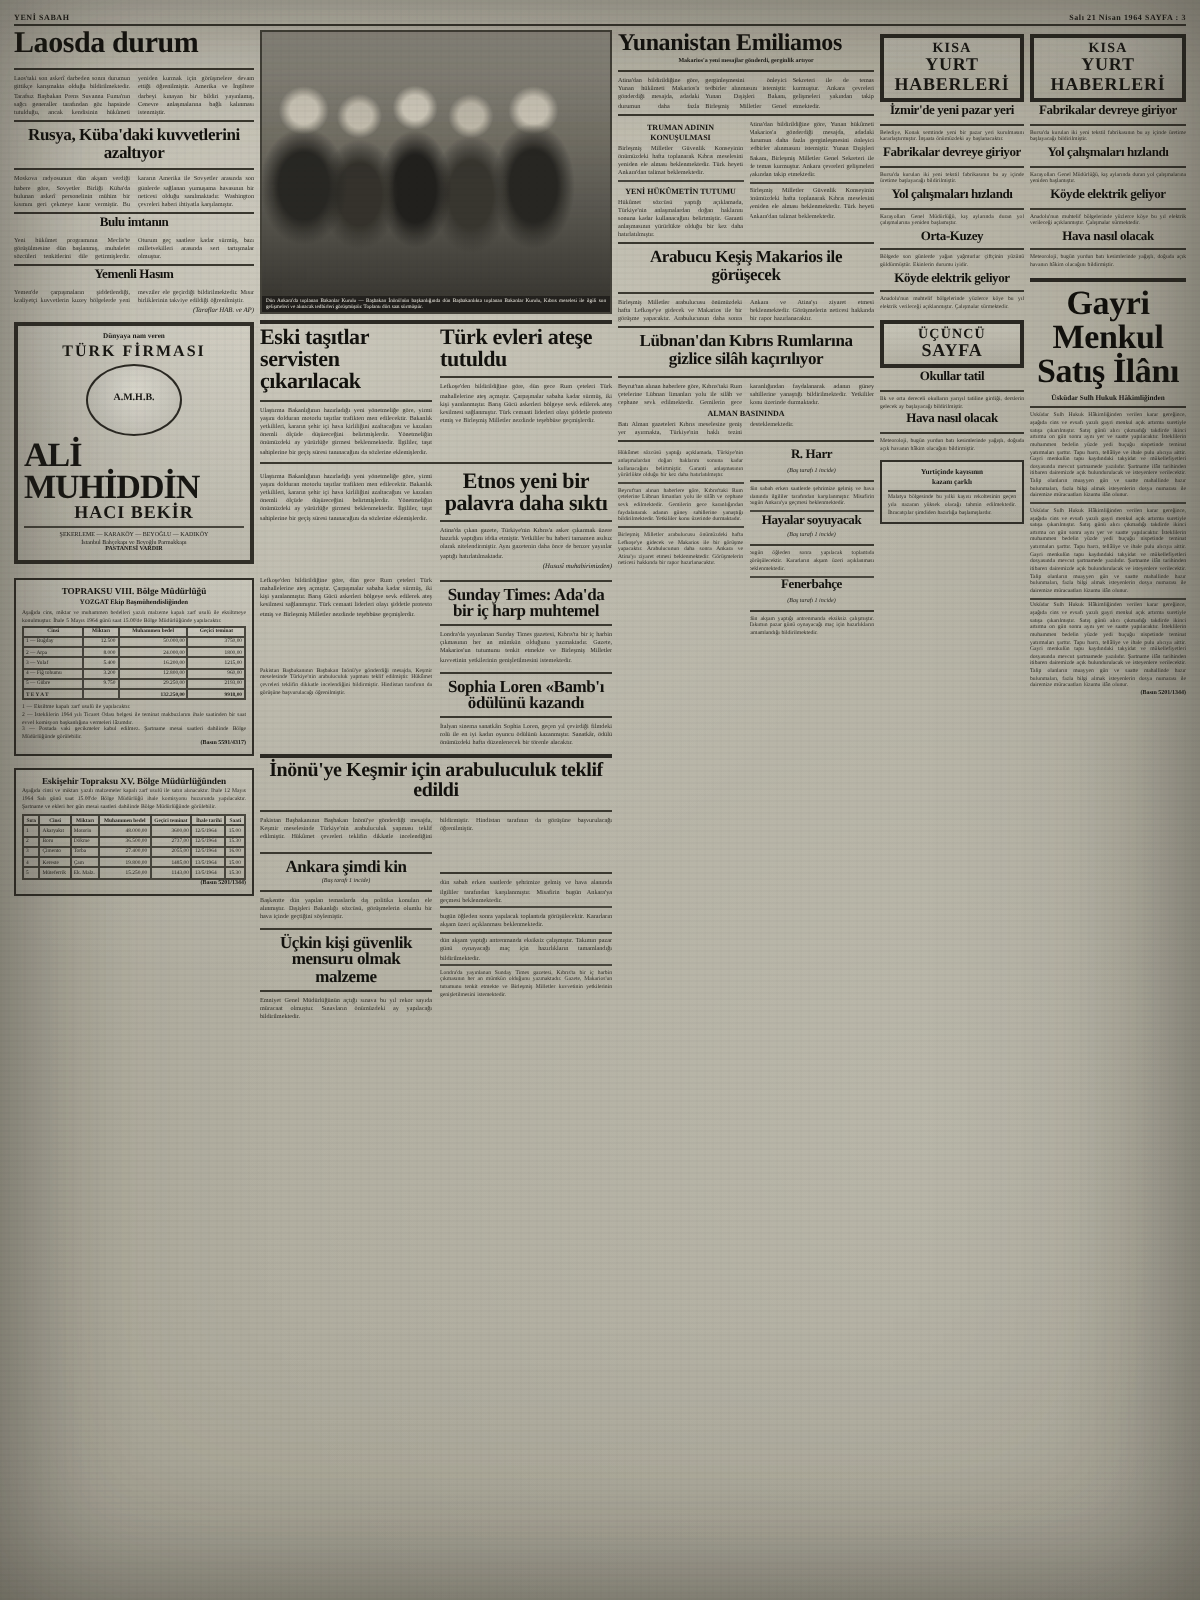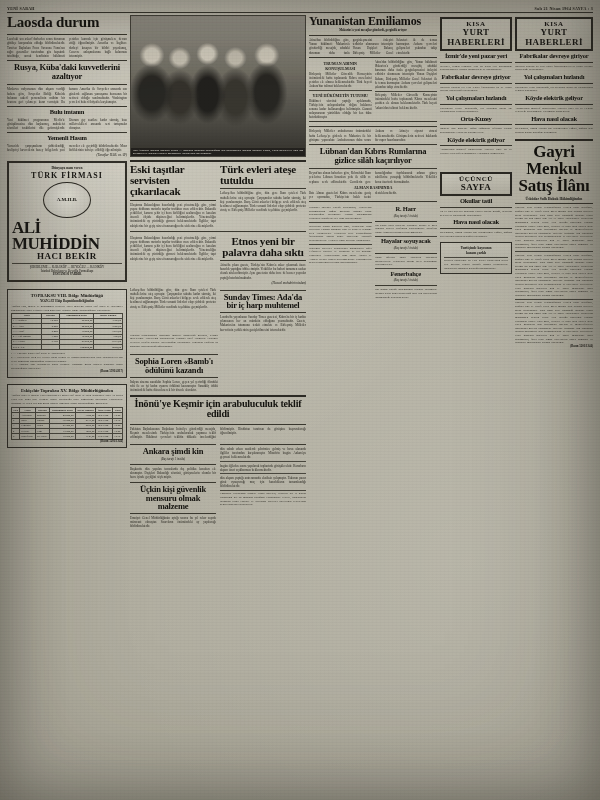--- a/index.html
+++ b/index.html
@@ -403,38 +403,38 @@
           <div class="txt">Lefkoşe'den bildirildiğine göre, dün gece Rum çeteleri Türk mahallelerine ateş açmıştır. Çarpışmalar sabaha kadar sürmüş, iki kişi yaralanmıştır. Barış Gücü askerleri bölgeye sevk edilerek ateş kesilmesi sağlanmıştır. Türk cemaati liderleri olayı şiddetle protesto etmiş ve Birleşmiş Milletler nezdinde teşebbüse geçmişlerdir.</div>
         </div>
         <div style="width:50%">
           <div class="rule"></div>
           <h3 class="hl center">Sunday Times: Ada'da bir iç harp muhtemel</h3>
           <div class="rule"></div>
           <div class="txt">Londra'da yayınlanan Sunday Times gazetesi, Kıbrıs'ta bir iç harbin çıkmasının her an mümkün olduğunu yazmaktadır. Gazete, Makarios'un tutumunu tenkit etmekte ve Birleşmiş Milletler kuvvetinin yetkilerinin genişletilmesini istemektedir.</div>
         </div>
       </div>
 
-      <div style="display:flex; gap:4px; margin-top:2px;flex-direction:column;">
+      <div style="display:flex; gap:4px; margin-top:2px;">
         <div style="width:50%">
           <div class="txt sm">Pakistan Başbakanının Başbakan İnönü'ye gönderdiği mesajda, Keşmir meselesinde Türkiye'nin arabuluculuk yapması teklif edilmiştir. Hükûmet çevreleri teklifin dikkatle incelendiğini bildirmiştir. Hindistan tarafının da görüşüne başvurulacağı öğrenilmiştir.</div>
         </div>
         <div style="width:50%">
           <div class="rule"></div>
           <h3 class="hl center">Sophia Loren «Bamb'ı ödülünü kazandı</h3>
           <div class="rule"></div>
           <div class="txt">İtalyan sinema sanatkârı Sophia Loren, geçen yıl çevirdiği filmdeki rolü ile en iyi kadın oyuncu ödülünü kazanmıştır. Sanatkâr, ödülü önümüzdeki hafta düzenlenecek bir törenle alacaktır.</div>
         </div>
       </div>
 
       <div class="rule2" style="margin-top:3px"></div>
       <h2 class="hl center" style="font-size:10px">İnönü'ye Keşmir için arabuluculuk teklif edildi</h2>
       <div class="rule"></div>
       <div class="txt two">Pakistan Başbakanının Başbakan İnönü'ye gönderdiği mesajda, Keşmir meselesinde Türkiye'nin arabuluculuk yapması teklif edilmiştir. Hükûmet çevreleri teklifin dikkatle incelendiğini bildirmiştir. Hindistan tarafının da görüşüne başvurulacağı öğrenilmiştir.</div>
 
-      <div style="display:flex; gap:4px; margin-top:3px;">
+      <div style="display:flex; gap:4px; margin-top:3px;align-items:center;">
         <div style="width:50%">
           <div class="rule"></div>
           <h3 class="hl center">Ankara şimdi kin</h3>
           <div class="ad-xs italic center">(Baş tarafı 1 incide)</div>
           <div class="rule"></div>
           <div class="txt">Başkentte dün yapılan temaslarda dış politika konuları ele alınmıştır. Dışişleri Bakanlığı sözcüsü, görüşmelerin olumlu bir hava içinde geçtiğini söylemiştir.</div>
           <div class="rule" style="margin-top:3px"></div>
           <h3 class="hl center">Üçkin kişi güvenlik mensuru olmak malzeme</h3>
           <div class="rule"></div>
           <div class="txt">Emniyet Genel Müdürlüğünün açtığı sınava bu yıl rekor sayıda müracaat olmuştur. Sınavların önümüzdeki ay yapılacağı bildirilmektedir.</div>
@@ -468,20 +468,21 @@
           <div class="txt">Hükûmet sözcüsü yaptığı açıklamada, Türkiye'nin anlaşmalardan doğan haklarını sonuna kadar kullanacağını belirtmiştir. Garanti anlaşmasının yürürlükte olduğu bir kez daha hatırlatılmıştır.</div>
         </div>
         <div style="width:50%">
           <div class="txt">Atina'dan bildirildiğine göre, Yunan hükûmeti Makarios'a gönderdiği mesajda, adadaki durumun daha fazla gerginleşmesini önleyici tedbirler alınmasını istemiştir. Yunan Dışişleri Bakanı, Birleşmiş Milletler Genel Sekreteri ile de temas kurmuştur. Ankara çevreleri gelişmeleri yakından takip etmektedir.</div>
           <div class="mini-rule"></div>
           <div class="txt">Birleşmiş Milletler Güvenlik Konseyinin önümüzdeki hafta toplanarak Kıbrıs meselesini yeniden ele alması beklenmektedir. Türk heyeti Ankara'dan talimat beklemektedir.</div>
         </div>
       </div>
 
       <div class="rule"></div>
+      <h3 class="hl center">Arabucu Keşiş Makarios ile görüşecek</h3>
       <div class="rule"></div>
       <div class="txt two">Birleşmiş Milletler arabulucusu önümüzdeki hafta Lefkoşe'ye gidecek ve Makarios ile bir görüşme yapacaktır. Arabulucunun daha sonra Ankara ve Atina'yı ziyaret etmesi beklenmektedir. Görüşmelerin neticesi hakkında bir rapor hazırlanacaktır.</div>
 
       <div class="rule"></div>
       <h3 class="hl center">Lübnan'dan Kıbrıs Rumlarına gizlice silâh kaçırılıyor</h3>
       <div class="rule"></div>
       <div class="txt two">Beyrut'tan alınan haberlere göre, Kıbrıs'taki Rum çetelerine Lübnan limanları yolu ile silâh ve cephane sevk edilmektedir. Gemilerin gece karanlığından faydalanarak adanın güney sahillerine yanaştığı bildirilmektedir. Yetkililer konu üzerinde durmaktadır.</div>
 
       <div class="kicker">ALMAN BASININDA</div>
       <div class="txt two">Batı Alman gazeteleri Kıbrıs meselesine geniş yer ayırmakta, Türkiye'nin haklı tezini desteklemektedir.</div>
@@ -541,21 +542,21 @@
           <div class="rule"></div>
           <div class="txt sm">Bölgede son günlerde yağan yağmurlar çiftçinin yüzünü güldürmüştür. Ekinlerin durumu iyidir.</div>
         </div>
         <div>
           <h4 class="hl center">Köyde elektrik geliyor</h4>
           <div class="rule"></div>
           <div class="txt sm">Anadolu'nun muhtelif bölgelerinde yüzlerce köye bu yıl elektrik verileceği açıklanmıştır. Çalışmalar sürmektedir.</div>
         </div>
       </div>
 
-      <div class="boxhead" style="margin-top:16px">
+      <div class="boxhead" style="margin-top:4px">
         <div class="t1">ÜÇÜNCÜ</div>
         <div class="t2">SAYFA</div>
       </div>
 
       <div class="stack">
         <div>
           <h4 class="hl center">Okullar tatil</h4>
           <div class="rule"></div>
           <div class="txt sm">İlk ve orta dereceli okulların yarıyıl tatiline girdiği, derslerin gelecek ay başlayacağı bildirilmiştir.</div>
         </div>

